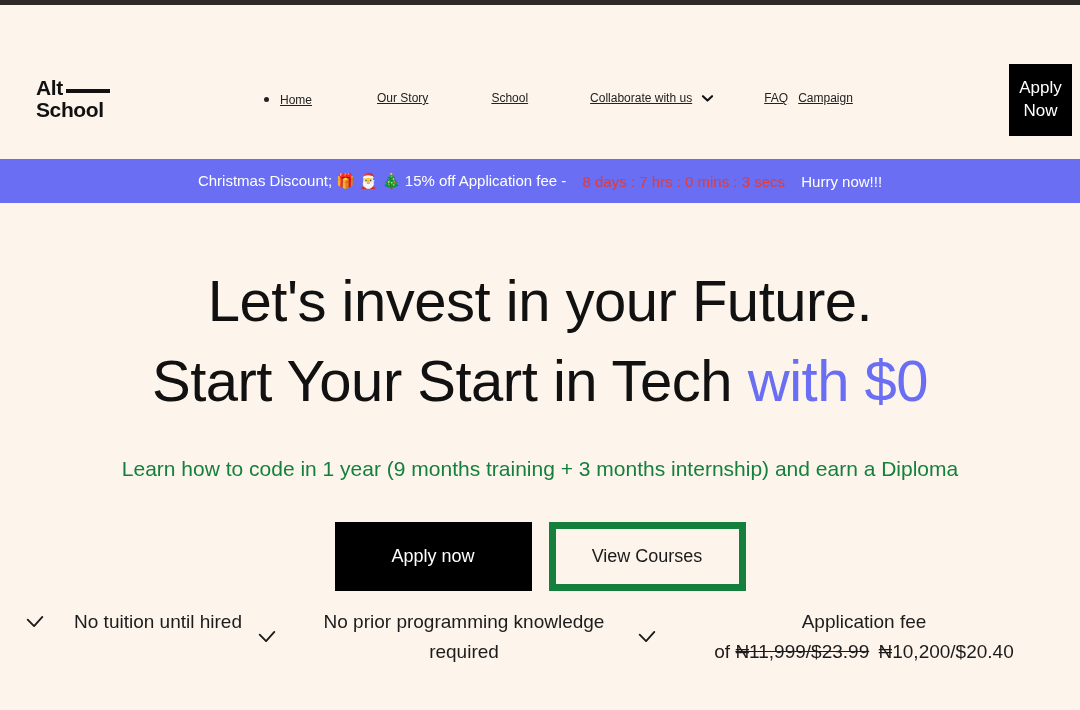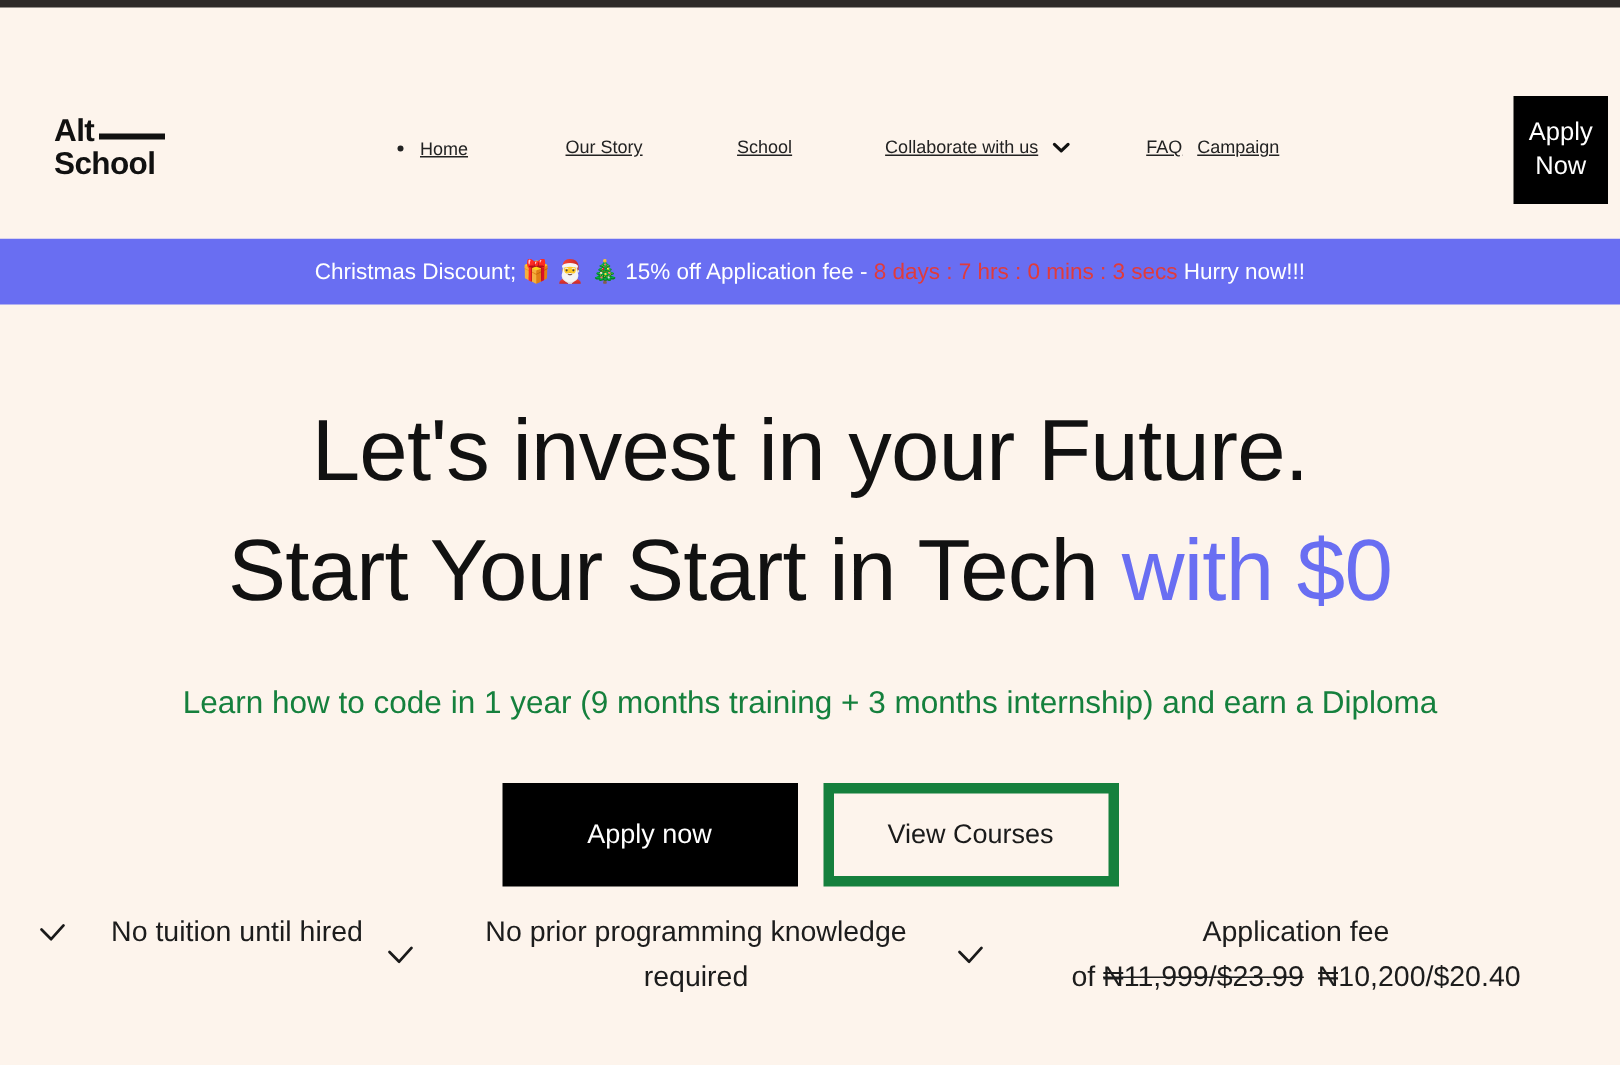--- a/index.html
+++ b/index.html
@@ -123,21 +123,21 @@
   
   .promo-banner {
     width: 100%;
     height: 44px;
     background: #696ef2;
     display: flex;
     align-items: center;
     justify-content: center;
     color: #ffffff;
     font-size: 15px;
-    gap: 0;
+    gap: 12px;
   }
   .promo-text { white-space: pre; }
   .promo-countdown {
     color: #e03b3b;
     white-space: pre;
   }
   .promo-hurry { white-space: pre; }
 
   
   .hero {

